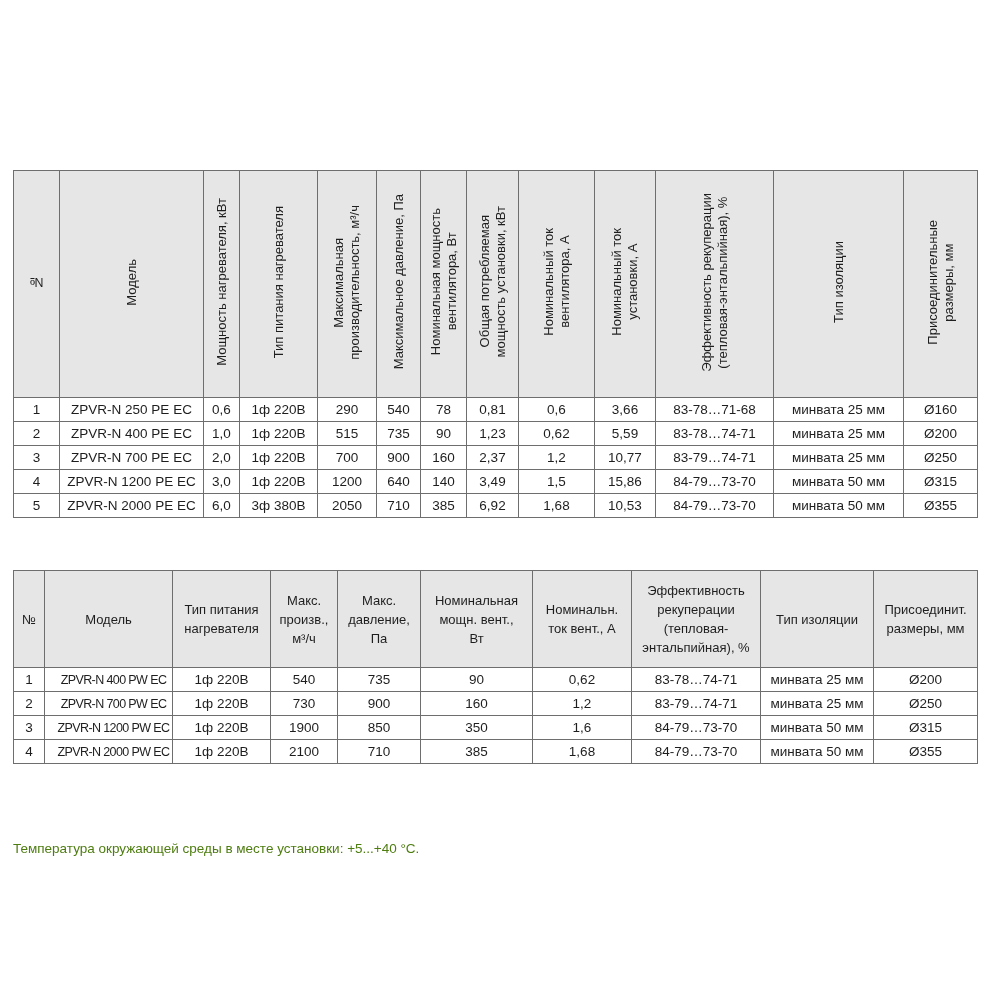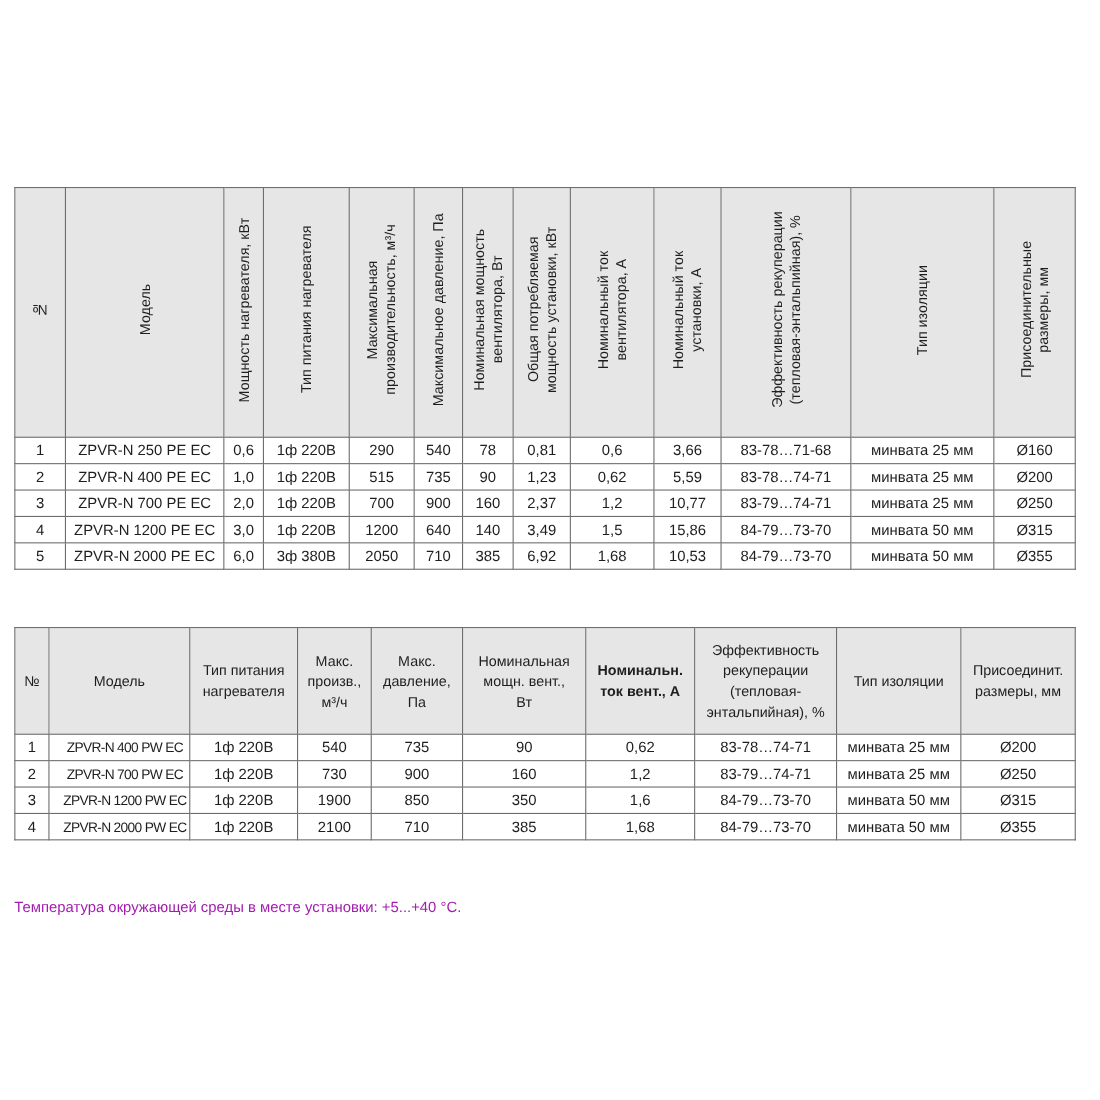--- a/index.html
+++ b/index.html
@@ -16,21 +16,21 @@
   #t1 td { font-size:13.5px; }
   .vtxt { writing-mode:vertical-rl; transform:rotate(180deg); display:inline-block;
           font-size:13px; line-height:16px; text-align:center; white-space:nowrap; }
   
   #t2 { left:13px; top:570px; width:964px; }
   #t2 thead tr { height:97px; }
   #t2 tbody tr { height:24px; }
   #t2 th { font-size:13px; line-height:19px; padding:0 2px; }
   #t2 td { font-size:13.5px; }
   #t2 td.model { font-size:12.5px; letter-spacing:-0.6px;padding-left:10px; }
-  .notes { position:absolute; left:13px; top:812px; font-size:13.5px; line-height:25px; color:#a21caf; }
+  .notes { position:absolute; left:13px; top:836px; font-size:13.5px; line-height:25px; color:#4d7c0f; }
   .notes p { margin:0; }
 </style>
 </head>
 <body>
 
 <table id="t1">
   <colgroup>
     <col style="width:46px">
       <col style="width:144px">
       <col style="width:36px">
@@ -169,21 +169,21 @@
 нагревателя</span></th>
         <th><span style="white-space: pre-line;">Макс.
 произв.,
 м³/ч</span></th>
         <th><span style="white-space: pre-line;">Макс.
 давление,
 Па</span></th>
         <th><span style="white-space: pre-line;">Номинальная
 мощн. вент.,
 Вт</span></th>
-        <th><span style="white-space: pre-line; font-weight: bold;">Номинальн.
+        <th><span style="white-space: pre-line;">Номинальн.
 ток вент., А</span></th>
         <th><span style="white-space: pre-line; text-align: right;">Эффективность
 рекуперации
 (тепловая-
 энтальпийная), %</span></th>
         <th><span style="white-space: pre-line;">Тип изоляции</span></th>
         <th><span style="white-space: pre-line;">Присоединит.
 размеры, мм</span></th>
       </tr>
     </thead>

